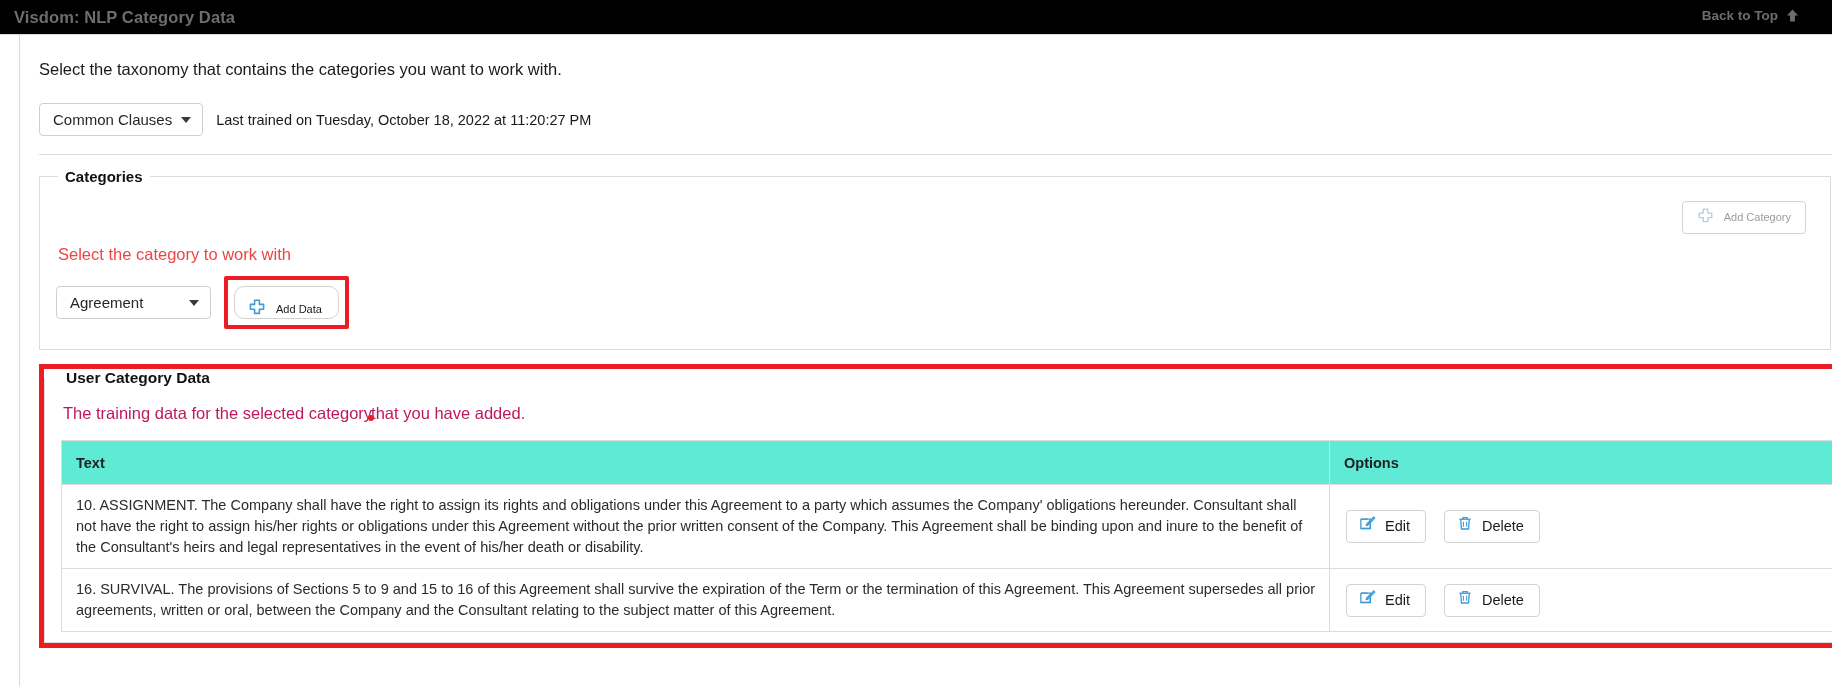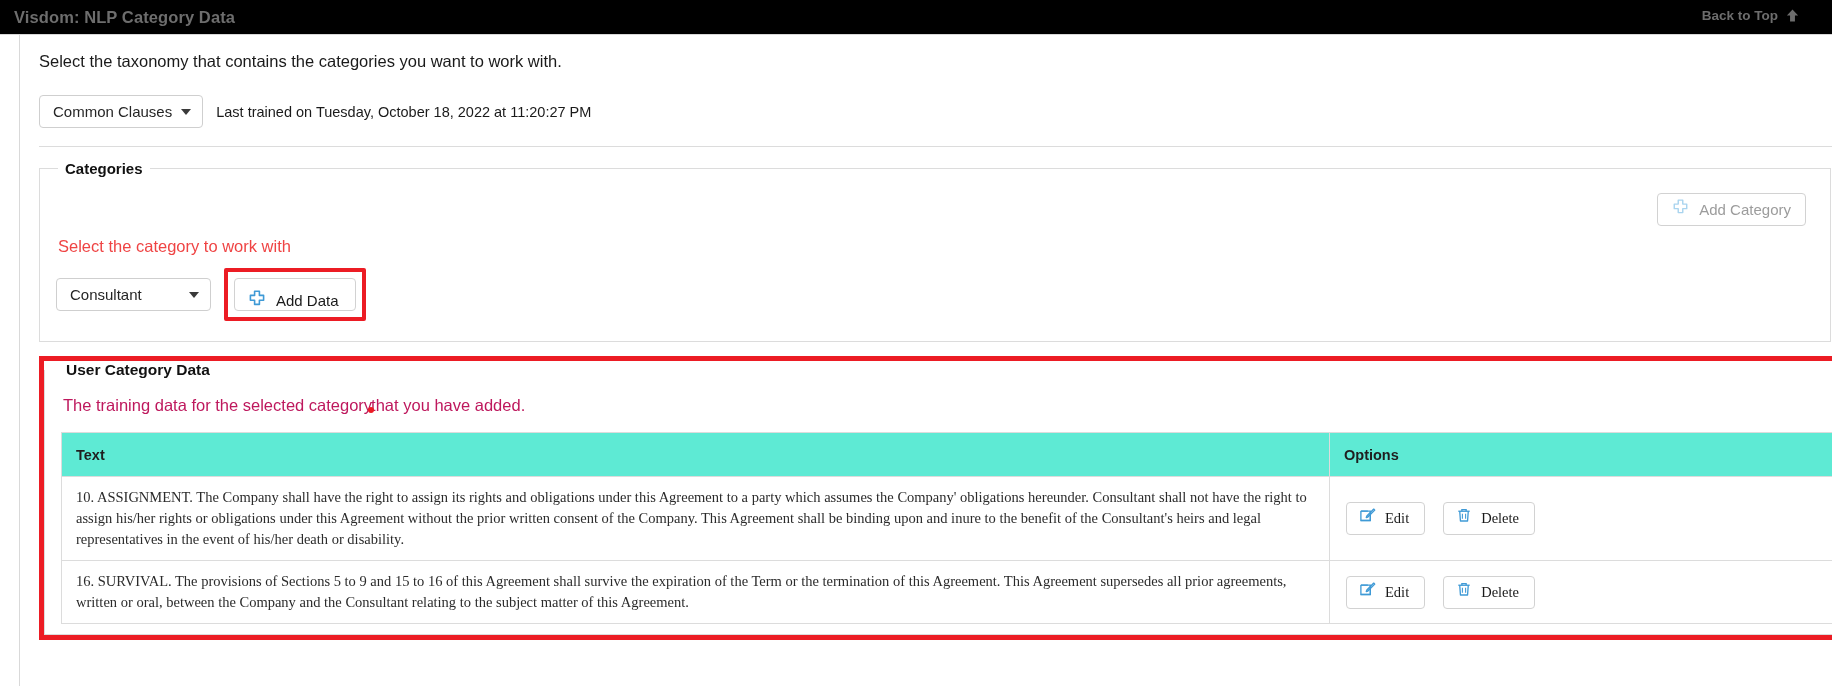--- a/index.html
+++ b/index.html
@@ -52,21 +52,21 @@
     width: 1px; height: 651px;
     background: #d9d9d9;
   }
 
   .intro-block {
     padding: 17px 0 0 20px;
   }
   .intro-text {
     font-size: 16.5px;
     color: #1a1a1a;
-    margin: 0 0 24px 0;
+    margin: 8px 0 24px 0;
   }
 
   .row-inline {
     display: flex;
     align-items: center;
     gap: 13px;
   }
 
   
   .select {
@@ -141,30 +141,30 @@
   
   .btn {
     display: inline-flex;
     align-items: center;
     gap: 10px;
     height: 33px;
     padding: 0 14px;
     border: 1px solid #d2d2d2;
     border-radius: 4px;
     background: #fff;
-    font-size: 15px;
+    font-size: 11px;
     color: #1a1a1a;
     cursor: pointer;
     white-space: nowrap;
   }
   .btn.disabled {
     color: #9c9c9c;
     cursor: default;
   }
-  .btn-add-data { padding: 12px 16px 0 13px; }
+  .btn-add-data { padding: 12px 16px 0 13px; border-radius: 10px; }
 
   .plus-icon { display:block; }
 
   
   .hl-wrap {
     position: relative;
     display: inline-flex;
     padding: 6px;
     border: 4px solid #ec1c24;
     border-radius: 2px;
@@ -230,21 +230,20 @@
   }
   table.data-table thead th:last-child { border-right: 0; }
   table.data-table td {
     border-bottom: 1px solid #dcdcdc;
     border-right: 1px solid #dcdcdc;
     vertical-align: middle;
     font-size: 14.5px;
     color: #2b2b2b;
     padding: 10px 12px 10px 14px;
     line-height: 21px;
-    font-family: Liberation Serif, serif;
   }
   table.data-table td:last-child { border-right: 0; }
   table.data-table tbody tr:last-child td { border-bottom: 0; }
   .col-text { width: 1268px; }
   .col-options { width: 503px; }
   .opt-cell { padding-left: 16px !important; }
   .opt-buttons { display: flex; gap: 18px; }
   .btn-row {
     display: inline-flex;
     align-items: center;
@@ -302,21 +301,21 @@
               </svg>
             </span>
             <span>Add Category</span>
           </div>
         </div>
 
         <div class="cat-label">Select the category to work with</div>
 
         <div class="row-inline">
           <div class="select select-assignment">
-            <span>Consultant</span>
+            <span>Agreement</span>
             <span class="caret"></span>
           </div>
 
           <div class="hl-wrap">
             <div class="btn btn-add-data">
               <span class="plus-icon">
                 <svg width="18" height="18" viewBox="0 0 18 18">
                   <path d="M6.6 1.2 h4.8 v4.2 h4.2 v4.8 h-4.2 v4.2 h-4.8 v-4.2 h-4.2 v-4.8 h4.2 z" fill="none" stroke="#3f9ad6" stroke-width="1.6" stroke-linejoin="round"></path>
                 </svg>
               </span>

